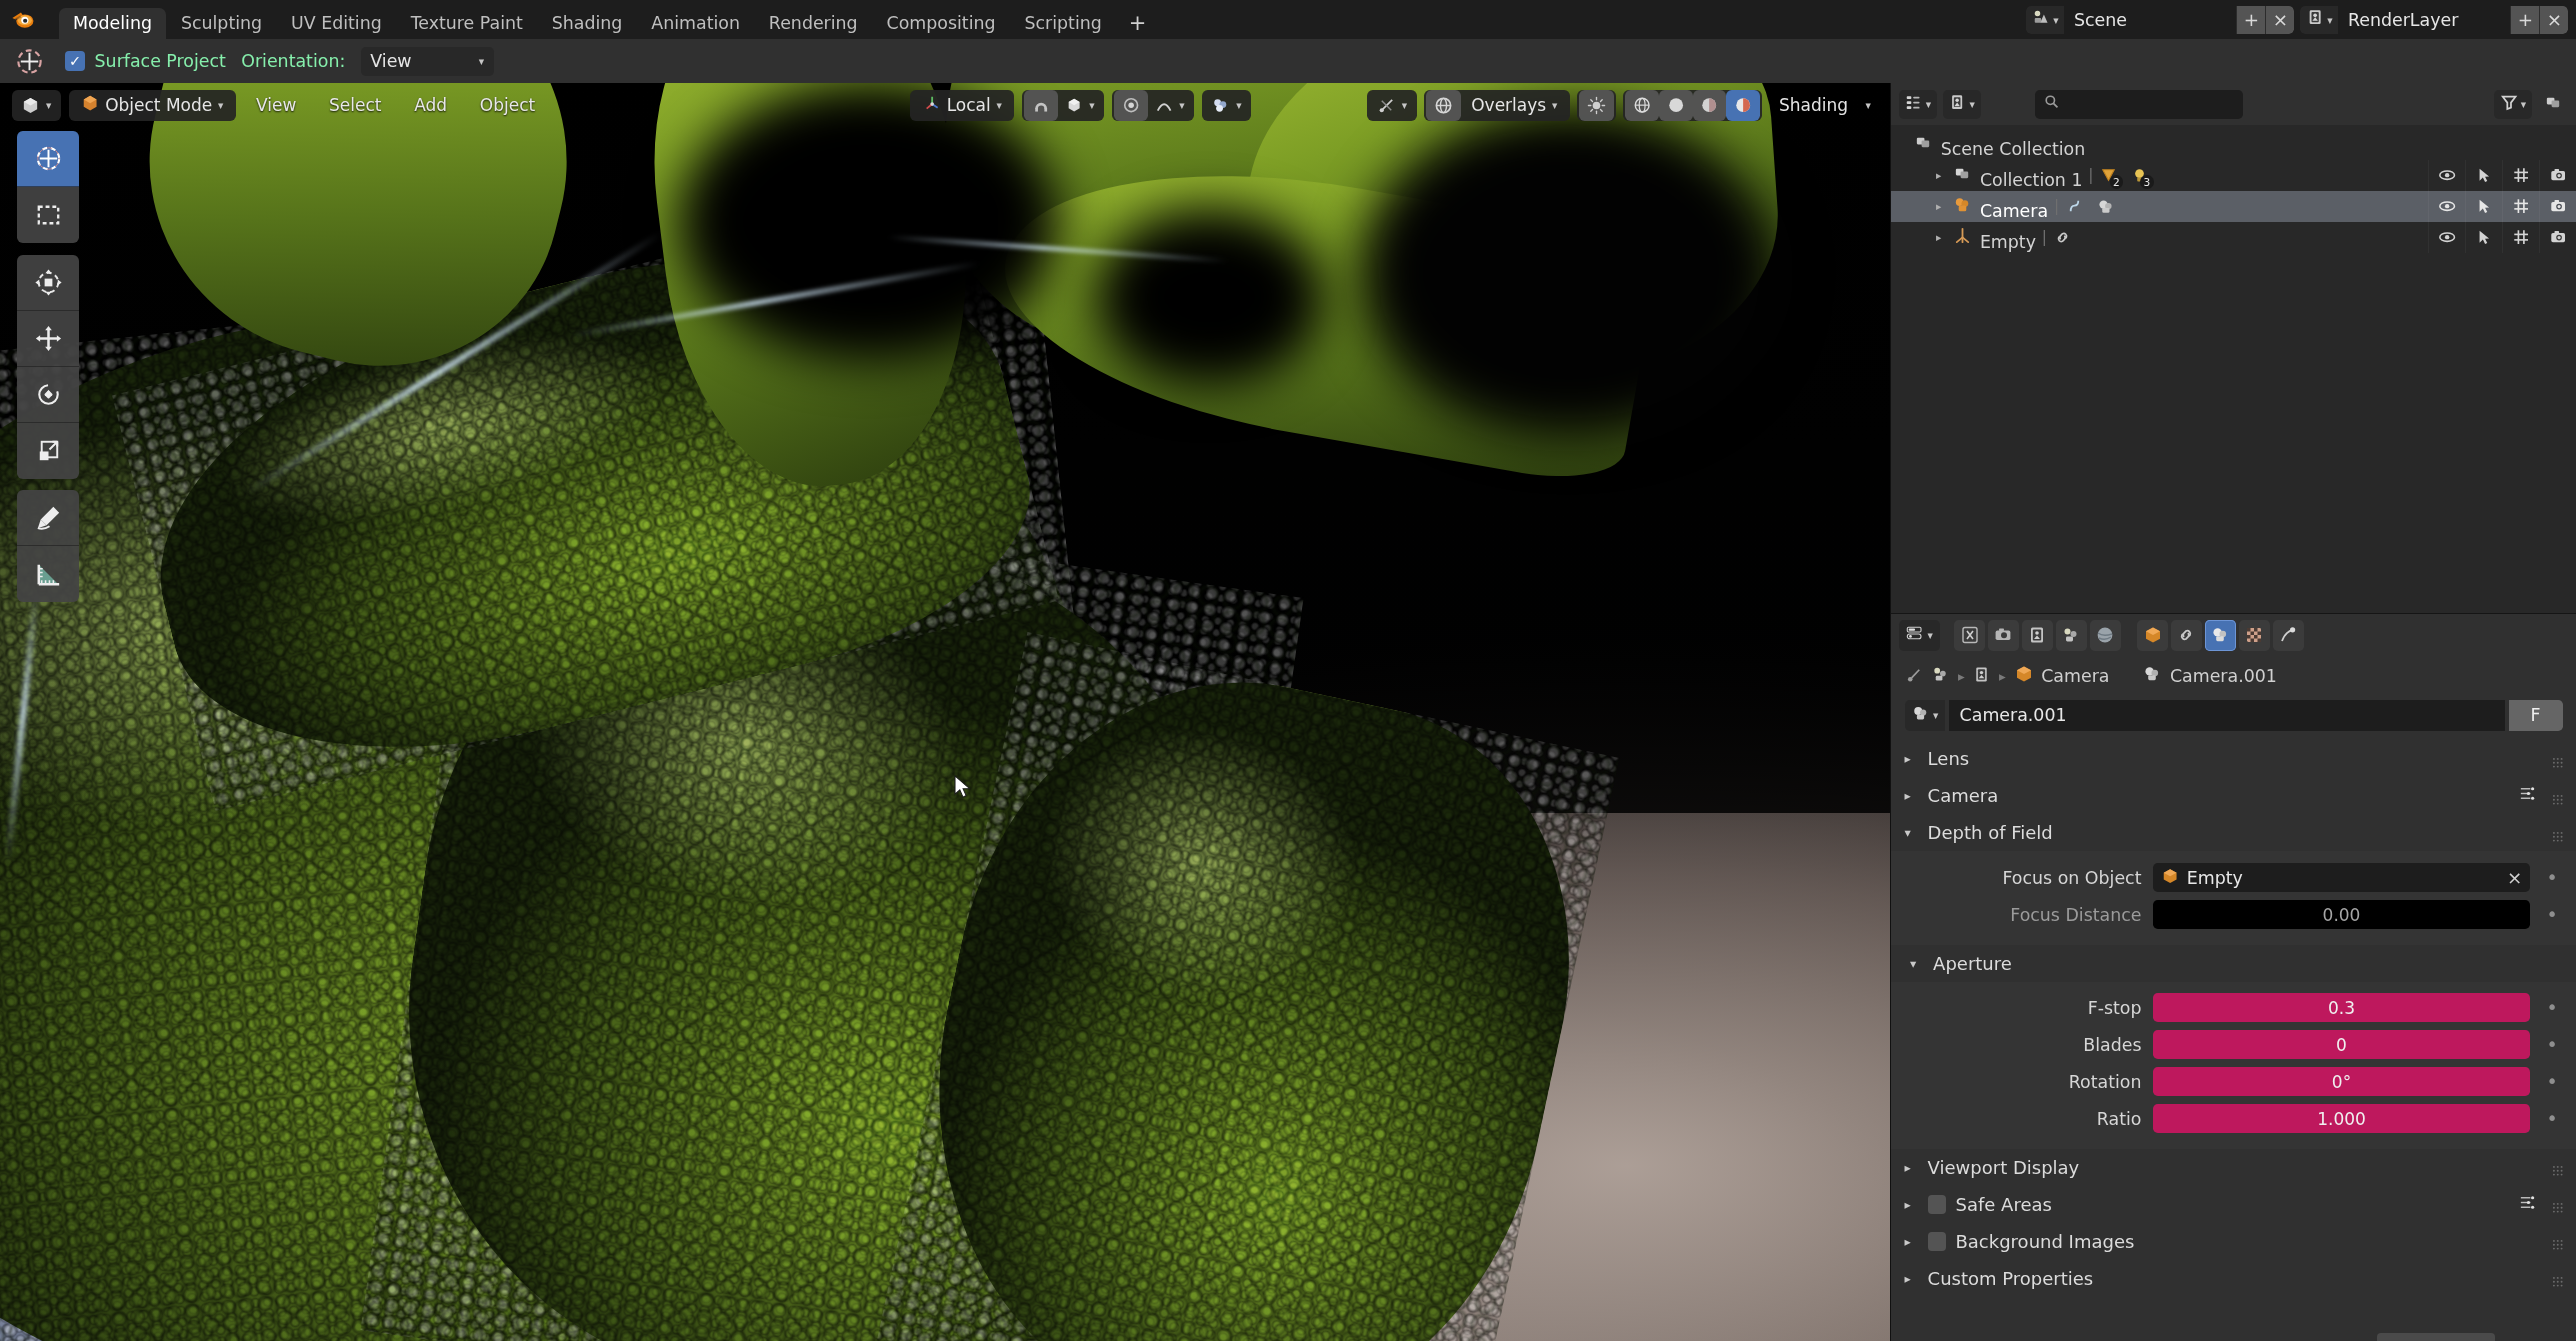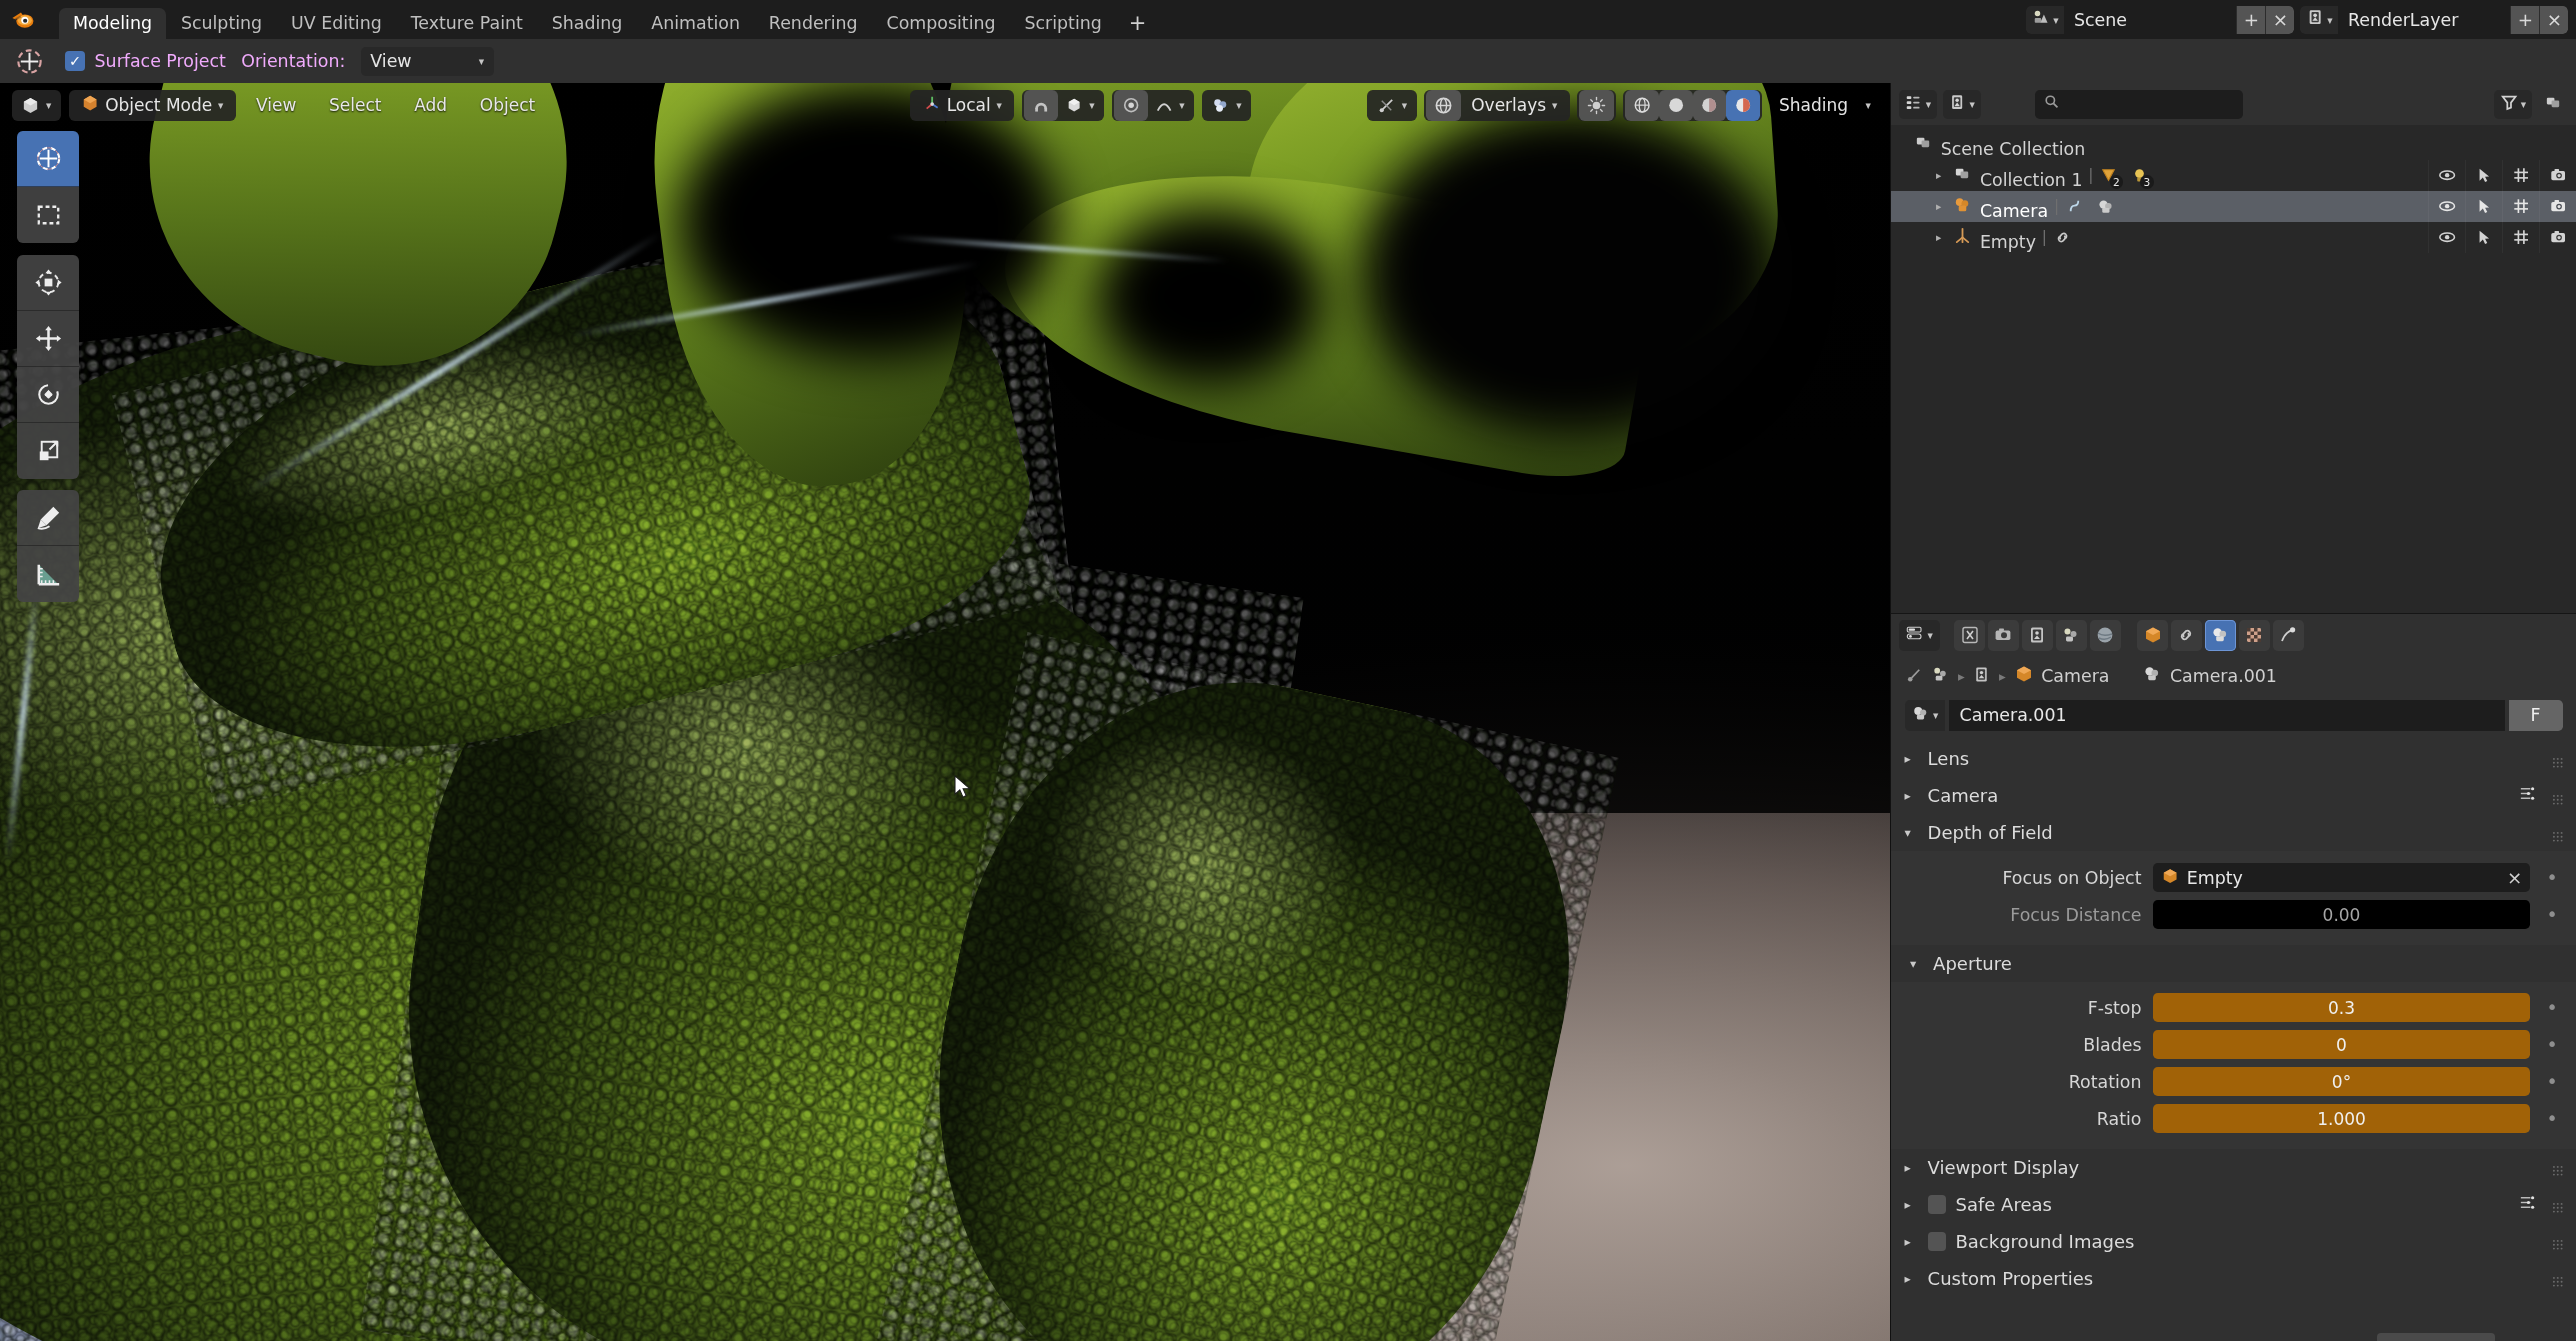--- a/index.html
+++ b/index.html
@@ -60,21 +60,21 @@
     height: 44px; background: #303030; display: flex; align-items: center;
     padding: 0 9.6px; gap: 15.4px; flex: 0 0 44px;
   }
   .ts-icon { width: 40px; height: 40px; display: flex; align-items: center; justify-content: center; }
   .checkrow { display: flex; align-items: center; gap: 9.6px; }
   .checkbox {
     width: 20px; height: 20px; border-radius: 3.9px; background: #4772b3;
     display: flex; align-items: center; justify-content: center;
     color: #fff; font-size: 14.5px; line-height: 1;
   }
-  .ts-label { color: #f0abfc; font-size: 17.4px; white-space: nowrap; }
+  .ts-label { color: #86efac; font-size: 17.4px; white-space: nowrap; }
   .ts-dropdown {
     background: #282828; border-radius: 4.8px; height: 29px; min-width: 133px;
     display: flex; align-items: center; justify-content: space-between;
     padding: 0 9.6px; color: #e6e6e6; font-size: 17.4px;
   }
 
   
   .main { flex: 1 1 auto; display: flex; min-height: 0; background: #161616; }
 
   
@@ -262,21 +262,21 @@
 
   .pcheck { width: 18.3px; height: 18.3px; background: #545454; border-radius: 3.9px; }
   .grip { width: 13.5px; height: 13.5px; opacity: 0.55; }
 
   .field-row { display: flex; align-items: center; height: 37px; padding: 0 13.5px; gap: 11.6px; }
   .field-label { width: 237px; text-align: right; color: #d6d6d6; font-size: 17.4px; }
   .field-label.dim { color: #9b9b9b; }
   .field-ctrl { flex: 1 1 auto; height: 29px; border-radius: 4.8px; display: flex;
                 align-items: center; position: relative; }
   .field-ctrl.obj { background: #1d1d1d; padding: 0 7.7px; gap: 7.7px; }
-  .field-ctrl.num { background: #a16207; justify-content: center; color: #f0f0f0; font-size: 17px; }
+  .field-ctrl.num { background: #be185d; justify-content: center; color: #f0f0f0; font-size: 17px; }
   .field-ctrl.num.dim { background: #000000; color: #a6a6a6; }
   .field-ctrl.num .val { pointer-events: none; }
   .obj-name { color: #e8e8e8; font-size: 17.4px; flex: 1 1 auto; }
   .xbtn { color: #cfcfcf; font-size: 18.3px; padding-left: 5.8px; }
   .dot-anim { width: 21px; display: flex; align-items: center; justify-content: center;
               color: #8e8e8e; font-size: 19px; line-height: 1; }
   .props-scroll-wrap { position: relative; flex: 1 1 auto; overflow: hidden; }
   .bottom-nub { position: absolute; right: 81px; bottom: 0; width: 118px; height: 8.7px;
                 background: #4a4a4a; border-radius: 3.9px 3.9px 0 0; }
 </style>

